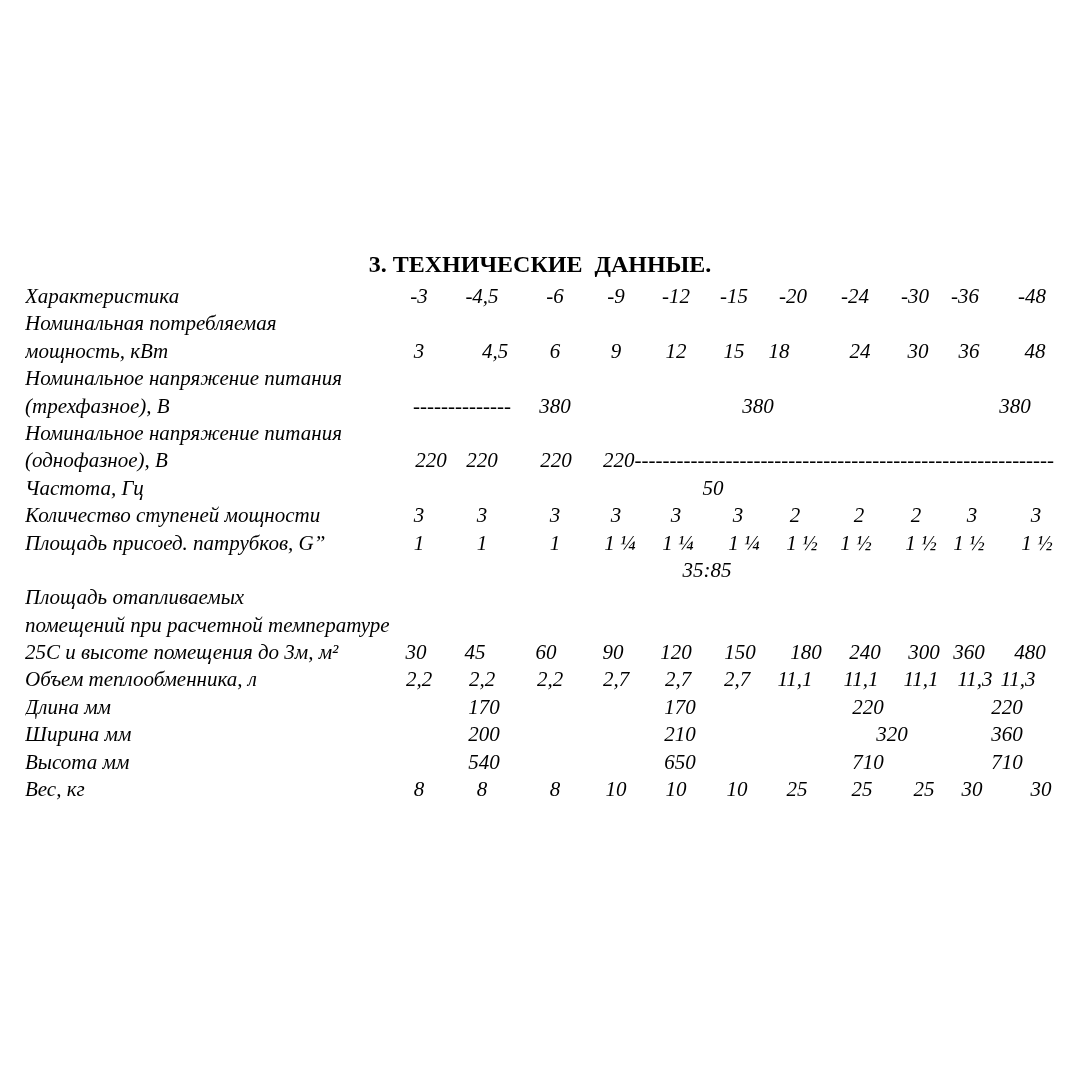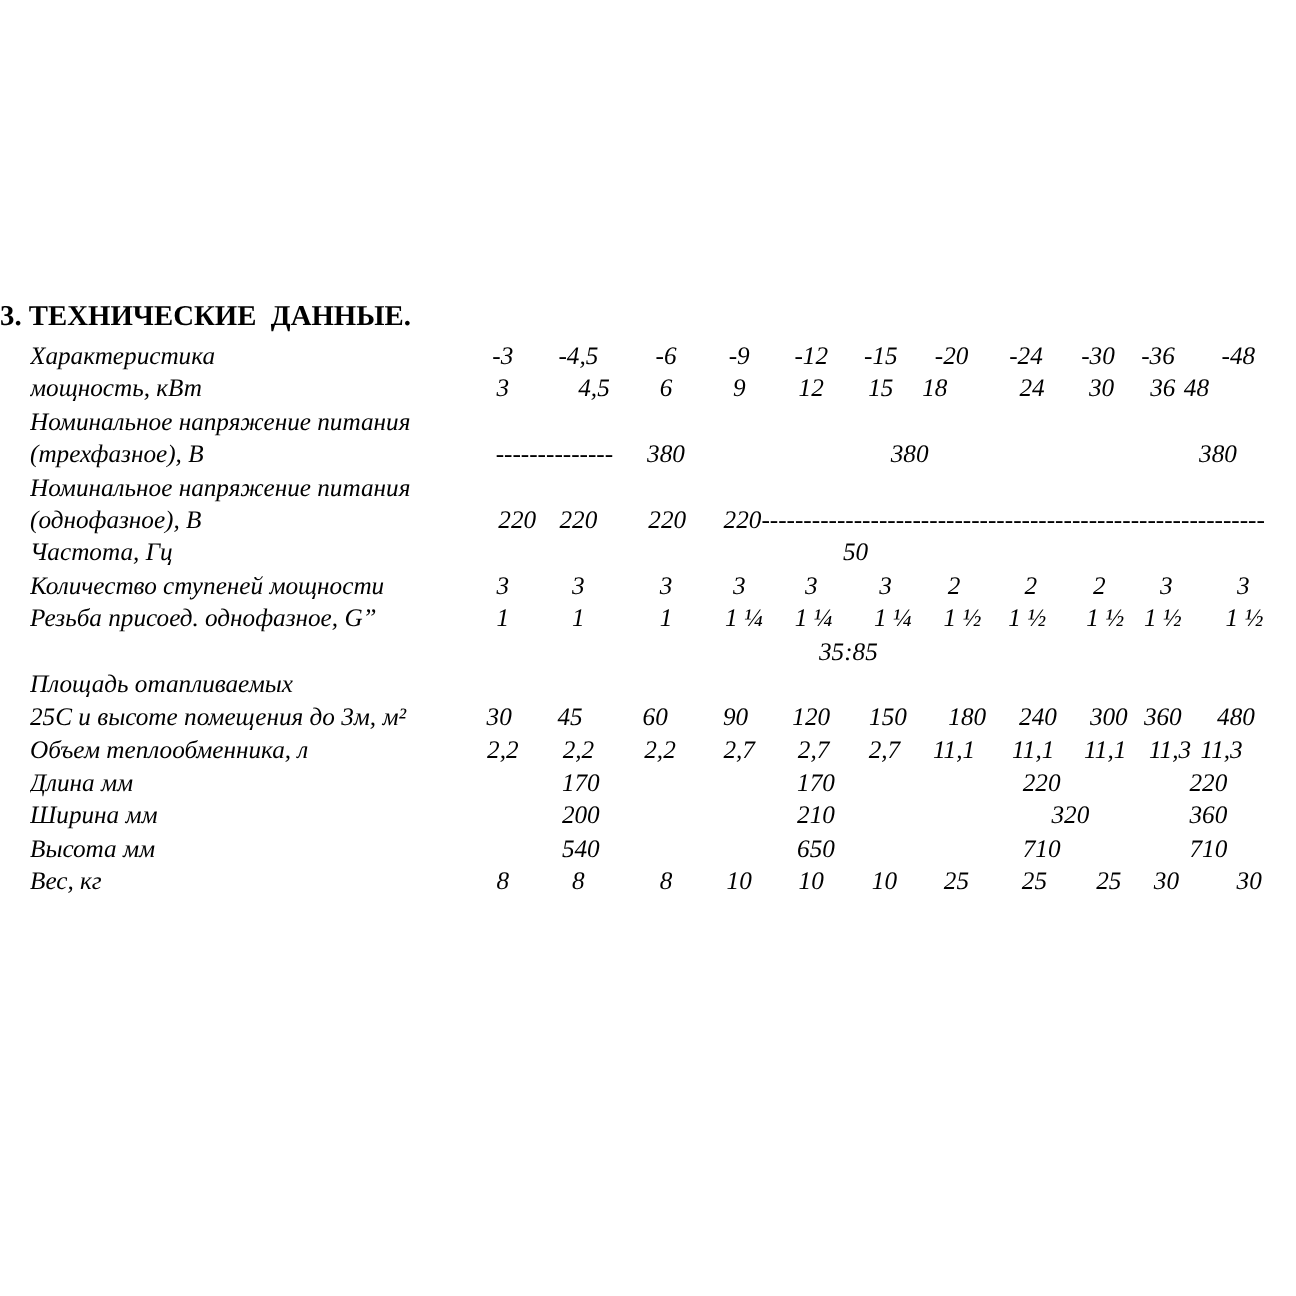--- a/index.html
+++ b/index.html
@@ -9,20 +9,21 @@
     width:1080px; height:1080px;
     background:#ffffff;
     margin:0 auto;
     overflow:hidden;
     font-family:"Liberation Serif", serif;
     color:#000;
   }
   .doc-title {
     position:absolute;
     top:251px; left:0; width:100%;
+    text-align:center;
     font-size:24px;
     font-weight:bold;
     white-space:pre;
   }
   .doc {
     position:absolute;
     left:25px; top:283px;
     width:1030px;
     font-style:italic;
   }
@@ -56,32 +57,35 @@
       <span class="v" style="left:651px">-12</span>
       <span class="v" style="left:709px">-15</span>
       <span class="v" style="left:768px">-20</span>
       <span class="v" style="left:830px">-24</span>
       <span class="v" style="left:890px">-30</span>
       <span class="v" style="left:940px">-36</span>
       <span class="v" style="left:1007px">-48</span>
     </div>
 
     <div class="row">
+      <span class="lbl">Номинальная потребляемая</span>
+    </div>
+    <div class="row">
       <span class="lbl">мощность, кВт</span>
       <span class="v" style="left:394px">3</span>
       <span class="v" style="left:470px">4,5</span>
       <span class="v" style="left:530px">6</span>
       <span class="v" style="left:591px">9</span>
       <span class="v" style="left:651px">12</span>
       <span class="v" style="left:709px">15</span>
       <span class="v" style="left:754px">18</span>
       <span class="v" style="left:835px">24</span>
       <span class="v" style="left:893px">30</span>
       <span class="v" style="left:944px">36</span>
-      <span class="v" style="left:972px">48</span>
+      <span class="v" style="left:1010px">48</span>
     </div>
 
     <div class="row">
       <span class="lbl">Номинальное напряжение питания</span>
     </div>
     <div class="row">
       <span class="lbl">(трехфазное), В</span>
       <span class="v" style="left:437px">--------------</span>
       <span class="v" style="left:530px">380</span>
       <span class="v" style="left:733px">380</span>
@@ -113,40 +117,43 @@
       <span class="v" style="left:651px">3</span>
       <span class="v" style="left:713px">3</span>
       <span class="v" style="left:770px">2</span>
       <span class="v" style="left:834px">2</span>
       <span class="v" style="left:891px">2</span>
       <span class="v" style="left:947px">3</span>
       <span class="v" style="left:1011px">3</span>
     </div>
 
     <div class="row">
-      <span class="lbl">Резьба присоед. однофазное, G”</span>
+      <span class="lbl">Площадь присоед. патрубков, G”</span>
       <span class="v" style="left:394px">1</span>
       <span class="v" style="left:457px">1</span>
       <span class="v" style="left:530px">1</span>
       <span class="v" style="left:595px">1 ¼</span>
       <span class="v" style="left:653px">1 ¼</span>
       <span class="v" style="left:719px">1 ¼</span>
       <span class="v" style="left:777px">1 ½</span>
       <span class="v" style="left:831px">1 ½</span>
       <span class="v" style="left:896px">1 ½</span>
       <span class="v" style="left:944px">1 ½</span>
       <span class="v" style="left:1012px">1 ½</span>
     </div>
 
     <div class="row">
       <span class="v" style="left:682px">35:85</span>
     </div>
 
     <div class="row">
       <span class="lbl">Площадь отапливаемых</span>
+    </div>
+    <div class="row">
+      <span class="lbl">помещений при расчетной температуре</span>
     </div>
     <div class="row">
       <span class="lbl">25С и высоте помещения до 3м, м²</span>
       <span class="v" style="left:391px">30</span>
       <span class="v" style="left:450px">45</span>
       <span class="v" style="left:521px">60</span>
       <span class="v" style="left:588px">90</span>
       <span class="v" style="left:651px">120</span>
       <span class="v" style="left:715px">150</span>
       <span class="v" style="left:781px">180</span>

